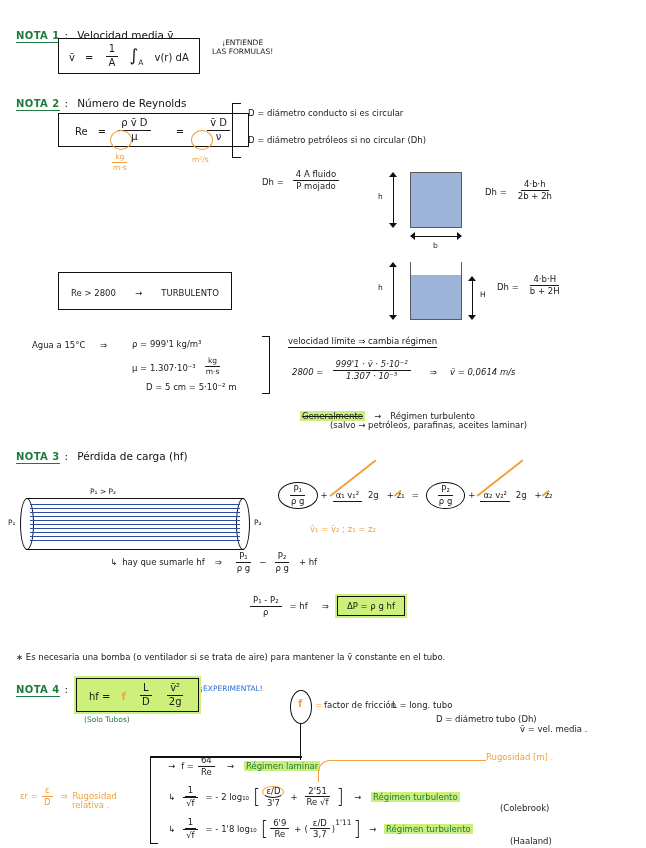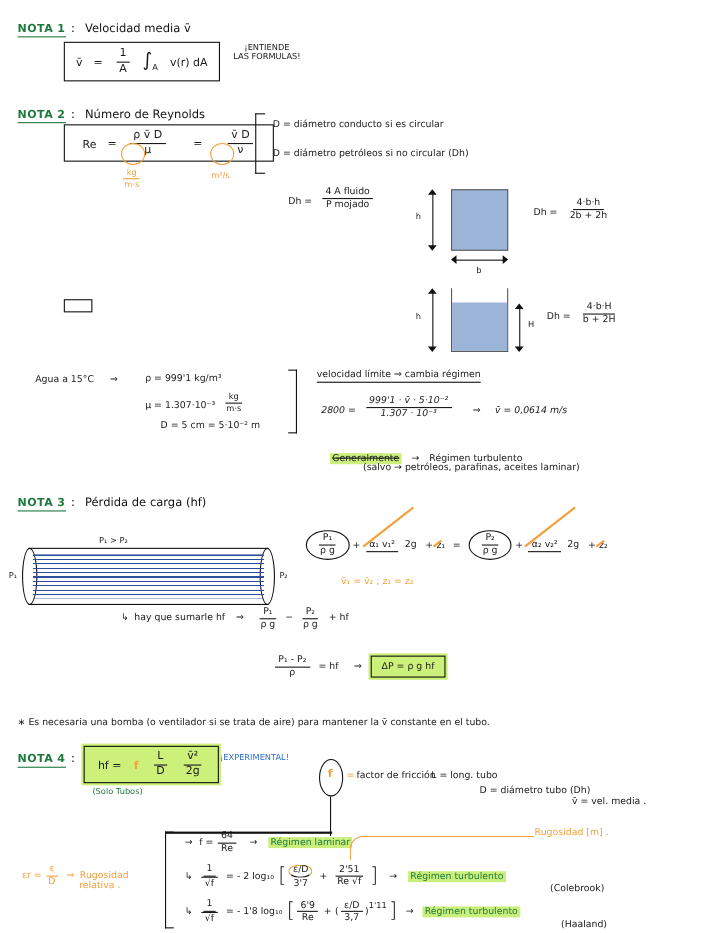--- a/index.html
+++ b/index.html
@@ -65,21 +65,21 @@
     content: ""; position: absolute; left: -3px; top: 50%;
     width: 118%; height: 1.6px; background: #f2a13c;
     transform: rotate(-38deg); transform-origin: left center;
   }
   .sqrt { border-top: 1.1px solid currentColor; padding: 0 1px 0 1px; }
   .brac { font-size: 19px; font-weight: 300; line-height: .9; }
 </style>
 </head>
 <body>
 
-<div class="pg" style="left:16px; top:14px;">
+<div class="pg" style="left:16px; top:24px;">
   <span class="note-title">NOTA 1</span>
   <span class="note-head-text">:</span>
   <span class="note-head-text" style="margin-left:4px;">Velocidad media v̄</span>
 </div>
 
 <div class="pg boxed" style="left:58px; top:38px;">
   <span class="md">v̄</span>
   <span class="md" style="margin:0 5px;">=</span>
   <span class="frac md">
     <span class="num">1</span>
@@ -176,20 +176,25 @@
 
 <div class="pg" style="left:497px; top:275px;">
   <span class="sm">Dh =</span>
   <span class="frac sm" style="margin-left:3px;">
     <span class="num">4·b·H</span>
     <span class="den">b + 2H</span>
   </span>
 </div>
 
 <div class="pg boxed" style="left:58px; top:272px; padding:5px 12px; line-height:1.6;">
+  <div>
+    <span class="sm">Re &gt; 2800</span>
+    <span class="sm" style="margin:0 14px;">→</span>
+    <span class="sm">TURBULENTO</span>
+  </div>
 </div>
 
 <div class="pg sm" style="left:32px; top:340px;">Agua a 15°C</div>
 <div class="pg sm" style="left:100px; top:340px;">⇒</div>
 <div class="pg sm" style="left:132px; top:339px;">ρ = 999'1 kg/m³</div>
 <div class="pg" style="left:132px; top:356px;">
   <span class="sm">μ = 1.307·10⁻³</span>
   <span class="frac xs" style="margin-left:2px;">
     <span class="num">kg</span>
     <span class="den">m·s</span>

